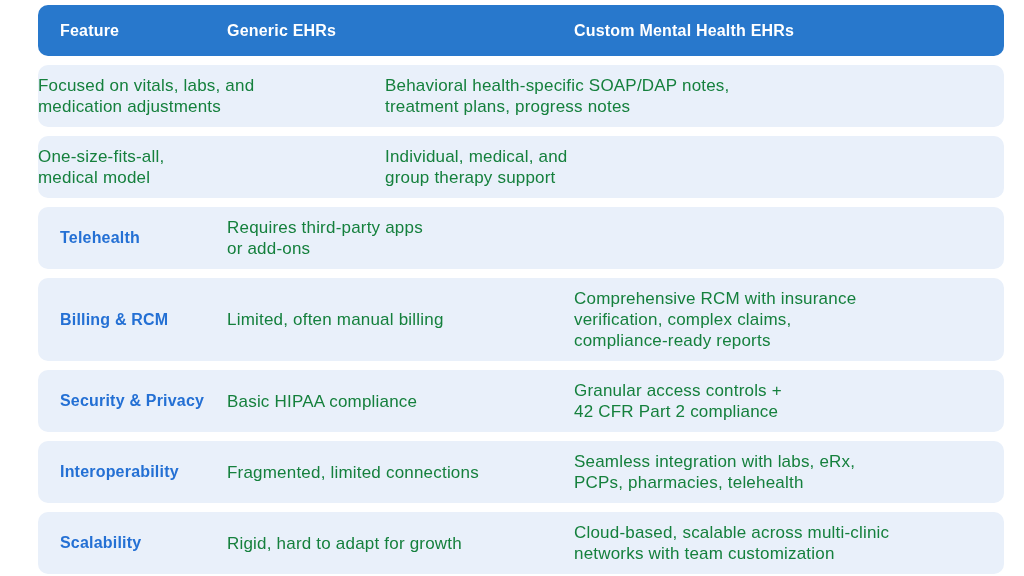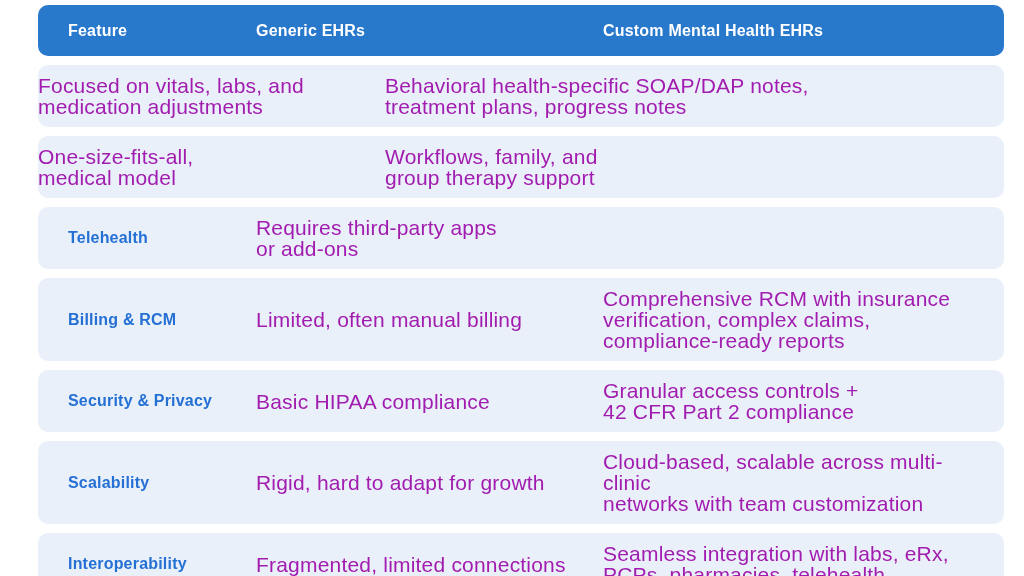--- a/index.html
+++ b/index.html
@@ -33,44 +33,44 @@
     align-items: center;
     background: #e9f0fa;
     border-radius: 10px;
     margin-top: 9px;
     padding: 10px 0;
     min-height: 43px;
     box-sizing: border-box;
   }
   .trow:first-of-type { margin-top: 12px; }
   .col-feature {
-    width: 218px;
-    padding-left: 30px;
+    width: 189px;
+    padding-left: 22px;
     box-sizing: border-box;
     flex-shrink: 0;
   }
   .col-generic {
     width: 347px;
     box-sizing: border-box;
     flex-shrink: 0;
     padding-right: 4px;
   }
   .col-custom {
     flex: 1;
     padding-right: 24px;
   }
   .feature-label {
     color: #2470d4;
     font-size: 16px;
     font-weight: bold;
     letter-spacing: 0.2px;
   }
   .cell-text {
-    color: #a21caf;
-    font-size: 21px;
+    color: #15803d;
+    font-size: 17px;
     line-height: 21px;
     white-space: pre-line;
     letter-spacing: 0.2px;
   }
 </style>
 </head>
 <body>
 
 <div class="comparison-table">
 
@@ -83,21 +83,21 @@
   <div class="trow">
     <div class="col-generic cell-text">Focused on vitals, labs, and
 medication adjustments</div>
     <div class="col-custom cell-text">Behavioral health-specific SOAP/DAP notes,
 treatment plans, progress notes</div>
   </div>
 
   <div class="trow">
     <div class="col-generic cell-text">One-size-fits-all,
 medical model</div>
-    <div class="col-custom cell-text">Workflows, family, and
+    <div class="col-custom cell-text">Individual, medical, and
 group therapy support</div>
   </div>
 
   <div class="trow">
     <div class="col-feature feature-label">Telehealth</div>
     <div class="col-generic cell-text">Requires third-party apps
 or add-ons</div>
   </div>
 
   <div class="trow">
@@ -109,26 +109,26 @@
   </div>
 
   <div class="trow">
     <div class="col-feature feature-label">Security &amp; Privacy</div>
     <div class="col-generic cell-text">Basic HIPAA compliance</div>
     <div class="col-custom cell-text">Granular access controls +
 42 CFR Part 2 compliance</div>
   </div>
 
   <div class="trow">
+    <div class="col-feature feature-label">Interoperability</div>
+    <div class="col-generic cell-text">Fragmented, limited connections</div>
+    <div class="col-custom cell-text">Seamless integration with labs, eRx,
+PCPs, pharmacies, telehealth</div>
+  </div>
+
+  <div class="trow">
     <div class="col-feature feature-label">Scalability</div>
     <div class="col-generic cell-text">Rigid, hard to adapt for growth</div>
     <div class="col-custom cell-text">Cloud-based, scalable across multi-clinic
 networks with team customization</div>
   </div>
 
-  <div class="trow">
-    <div class="col-feature feature-label">Interoperability</div>
-    <div class="col-generic cell-text">Fragmented, limited connections</div>
-    <div class="col-custom cell-text">Seamless integration with labs, eRx,
-PCPs, pharmacies, telehealth</div>
-  </div>
-
 </div>
 
 </body></html>

